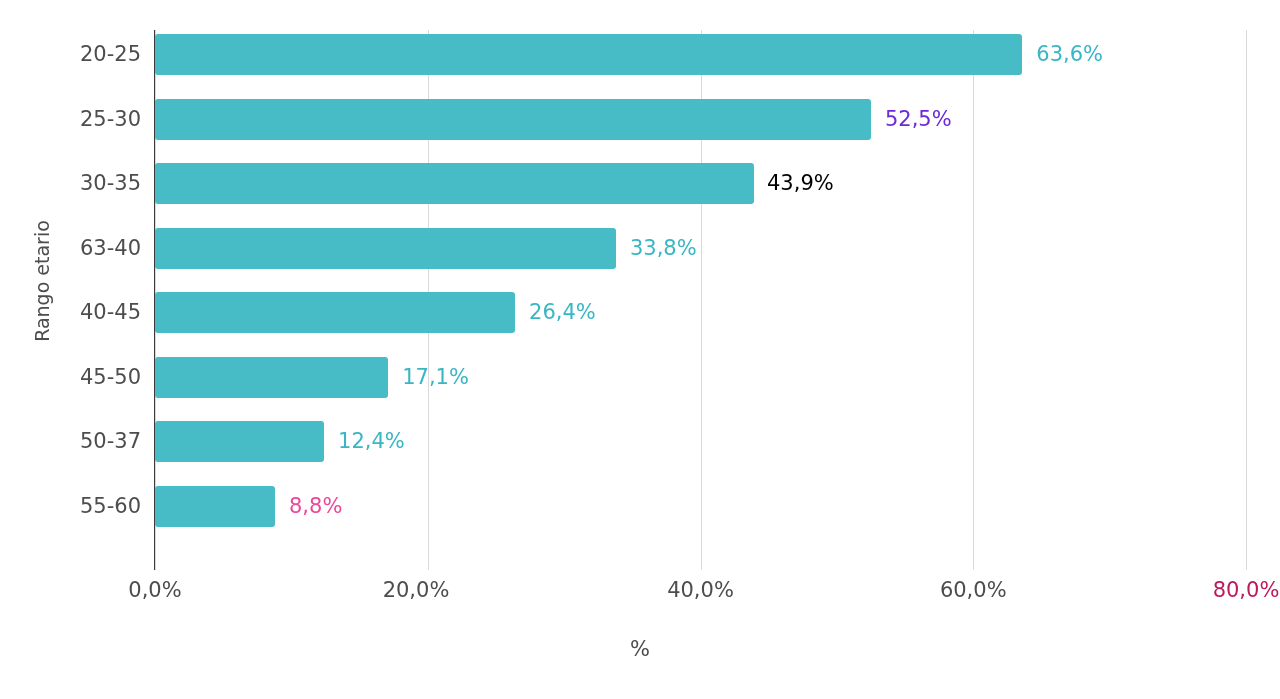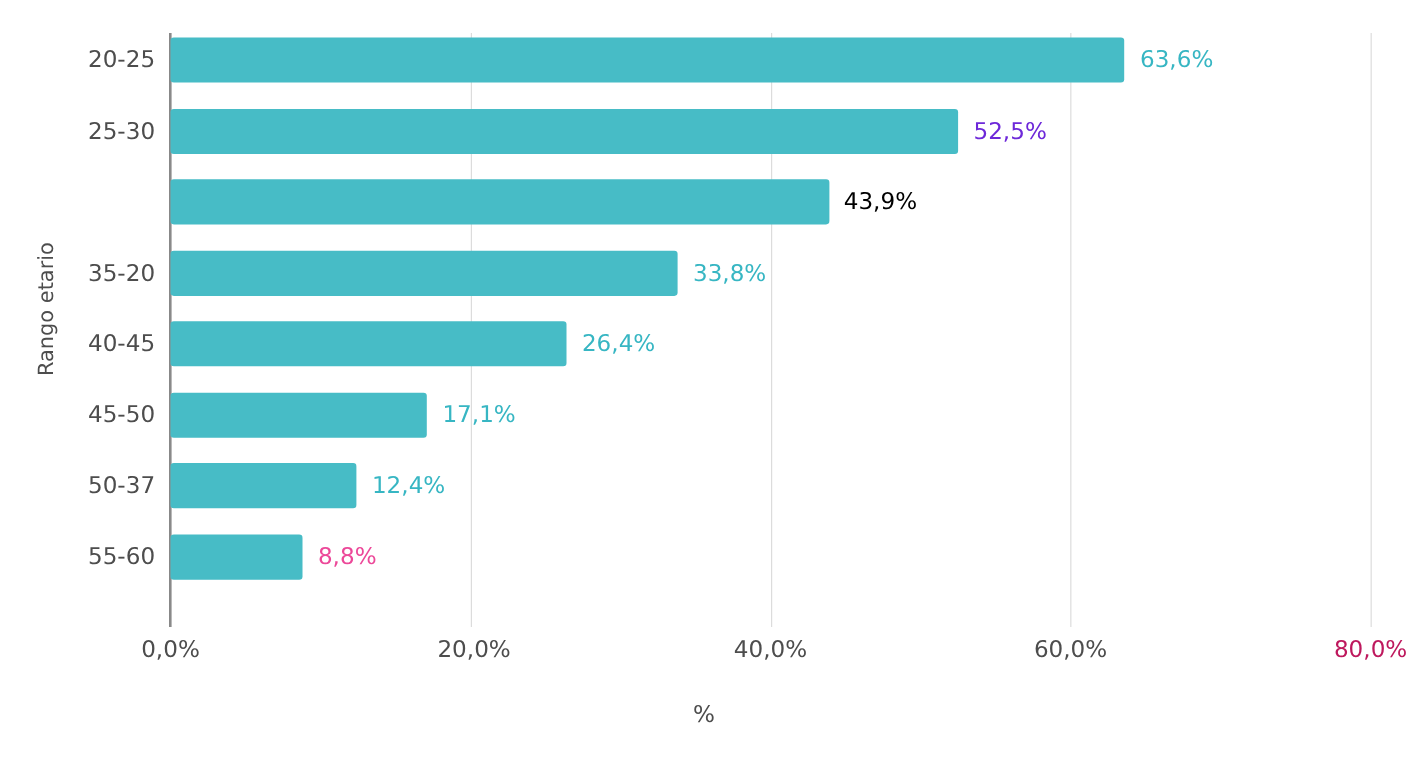--- a/index.html
+++ b/index.html
@@ -120,21 +120,22 @@
 </head>
 <body>
 
 <div id="chart-root" style="background: rgb(255, 255, 255);">
 
   <div id="y-axis-title">Rango etario</div>
 
   <div id="y-tick-labels">
       <div class="cat-label" style="top: 4px; color: rgb(77, 77, 77);">20-25</div>
       <div class="cat-label" style="top: 68.5px; color: rgb(77, 77, 77);">25-30</div>
-      <div class="cat-label" style="top: 197.5px; color: rgb(77, 77, 77);">35-20</div>
+      <div class="cat-label" style="top: 133px; color: rgb(77, 77, 77);">30-35</div>
+      <div class="cat-label" style="top: 197.5px; color: rgb(77, 77, 77);">63-40</div>
       <div class="cat-label" style="top: 262px; color: rgb(77, 77, 77);">40-45</div>
       <div class="cat-label" style="top: 326.5px; color: rgb(77, 77, 77);">45-50</div>
       <div class="cat-label" style="top: 391px; color: rgb(77, 77, 77);">50-37</div>
       <div class="cat-label" style="top: 455.5px; color: rgb(77, 77, 77);">55-60</div>
     </div>
 
   <div id="axis-line" style="background: rgb(59, 59, 59);"></div>
 
   <div id="plot-area">
       <div class="gridline" style="left: 0px; background: rgb(217, 217, 217);"></div>
@@ -155,21 +156,21 @@
       <div class="bar" title="45-50 17,1%" style="left: 0px; top: 326.5px; width: 233.201px; background: rgb(71, 188, 198);"></div>
       <div class="bar-value" style="left: 247.201px; top: 326.5px; color: rgb(55, 182, 195);">17,1%</div>
       <div class="bar" title="50-55 12,4%" style="left: 0px; top: 391px; width: 169.105px; background: rgb(71, 188, 198);"></div>
       <div class="bar-value" style="left: 183.105px; top: 391px; color: rgb(55, 182, 195);">12,4%</div>
       <div class="bar" title="55-60 8,8%" style="left: 0px; top: 455.5px; width: 120.01px; background: rgb(71, 188, 198);"></div>
       <div class="bar-value" style="left: 134.01px; top: 455.5px; color: #ec4899;">8,8%</div>
     </div>
 
   <div id="x-tick-labels">
       <div class="x-tick-label" style="left: 155px; color: rgb(77, 77, 77);">0,0%</div>
-      <div class="x-tick-label" style="left: 431px; color: rgb(77, 77, 77);">20,0%</div>
+      <div class="x-tick-label" style="left: 416px; color: rgb(77, 77, 77);">20,0%</div>
       <div class="x-tick-label" style="left: 700.5px; color: rgb(77, 77, 77);">40,0%</div>
       <div class="x-tick-label" style="left: 973.25px; color: rgb(77, 77, 77);">60,0%</div>
       <div class="x-tick-label" style="left: 1246px; color: #be185d;">80,0%</div>
     </div>
 
   <div id="x-axis-title">%</div>
 
 </div>
 
 </body></html>

